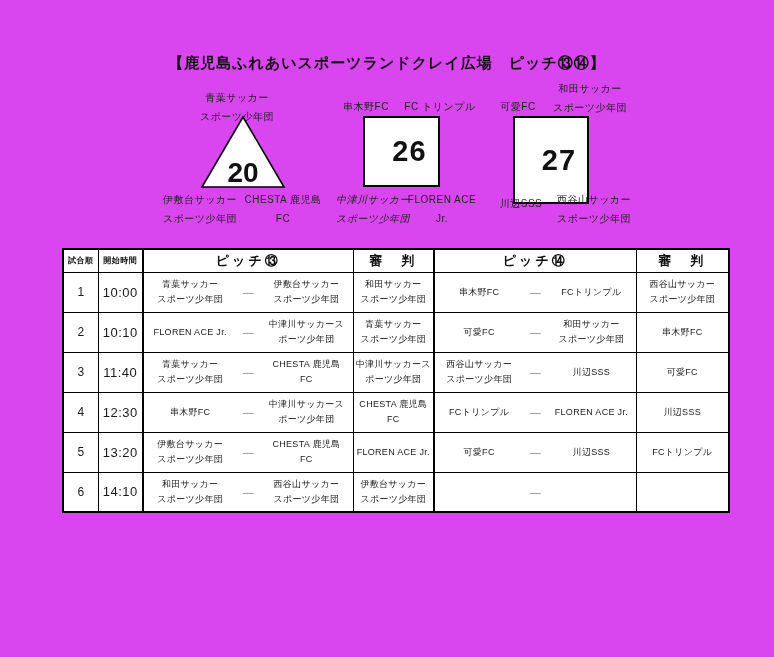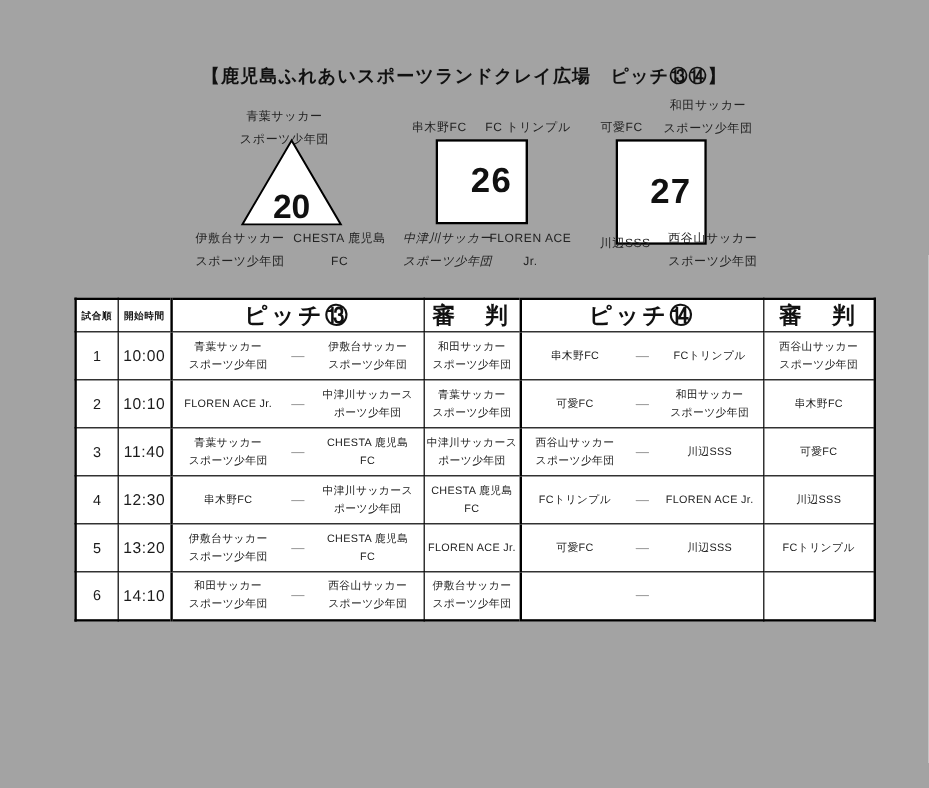--- a/index.html
+++ b/index.html
@@ -2,21 +2,21 @@
 <html><head>
 <meta charset="utf-8">
 <style>
   * { margin:0; padding:0; box-sizing:border-box; }
   html,body { background:#fff; }
   body {
     width:774px; height:657px;
     font-family:"Liberation Sans","DejaVu Sans",sans-serif;
     color:#1b1b1b;
   }
-  .page { position:relative; width:774px; height:657px; background:#a3a3a3; overflow:hidden; }
+  .page { position:relative; width:774px; height:657px; background:#d946ef; overflow:hidden; }
 
   
   .title {
     position:absolute; top:54px; left:0; width:100%;
     text-align:center; font-size:15px; font-weight:bold; letter-spacing:1px;
     color:#111;
   }
 
   
   .dlabel {
@@ -41,21 +41,21 @@
     position:absolute; left:62px; top:248px; width:666px;
     border-collapse:collapse; table-layout:fixed;
     border:2px solid #000; background:#fff;
   }
   table.sched th, table.sched td {
     border:1px solid #000; padding:0 1px; overflow:hidden;
   }
   .thick-left { border-left:2px solid #000 !important; }
   tr.hdr th { height:23px; font-weight:bold; text-align:center; vertical-align:middle; color:#111; }
   th.h-small { font-size:8px; letter-spacing:0.5px;margin-top:12px; }
-  th.h-big   { font-size:19px; letter-spacing:3px; }
+  th.h-big   { font-size:13px; letter-spacing:3px; }
   tr.row td  { height:40px; vertical-align:middle; }
   td.c-no    { text-align:center; font-size:12px; }
   td.c-time  { text-align:center; font-size:13px; letter-spacing:0.5px; }
   td.c-ref   { text-align:center; font-size:9px; line-height:15px; letter-spacing:0.3px; white-space:pre-line; }
   .match-flex { display:flex; align-items:center; justify-content:center; width:100%; height:100%; }
   .team {
     flex:1 1 0; text-align:center; font-size:9px; line-height:15px;
     letter-spacing:0.3px; white-space:pre-line; color:#1b1b1b;
   }
   .vs { width:26px; text-align:center; font-size:11px; color:#8a8a8a; flex:0 0 auto; }

